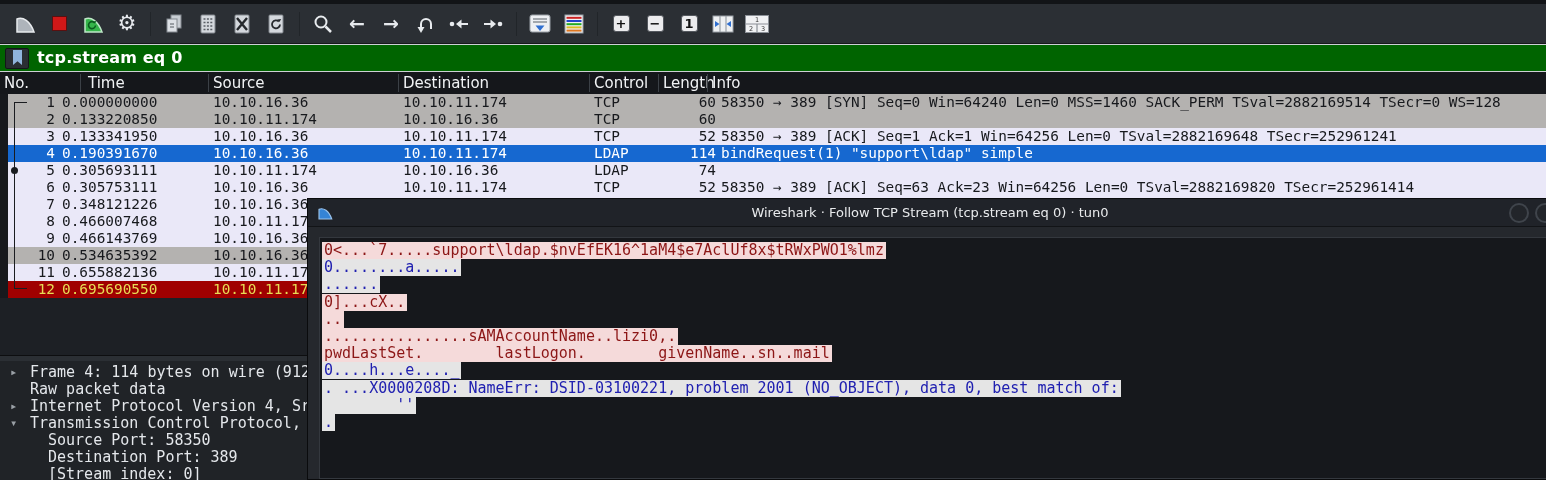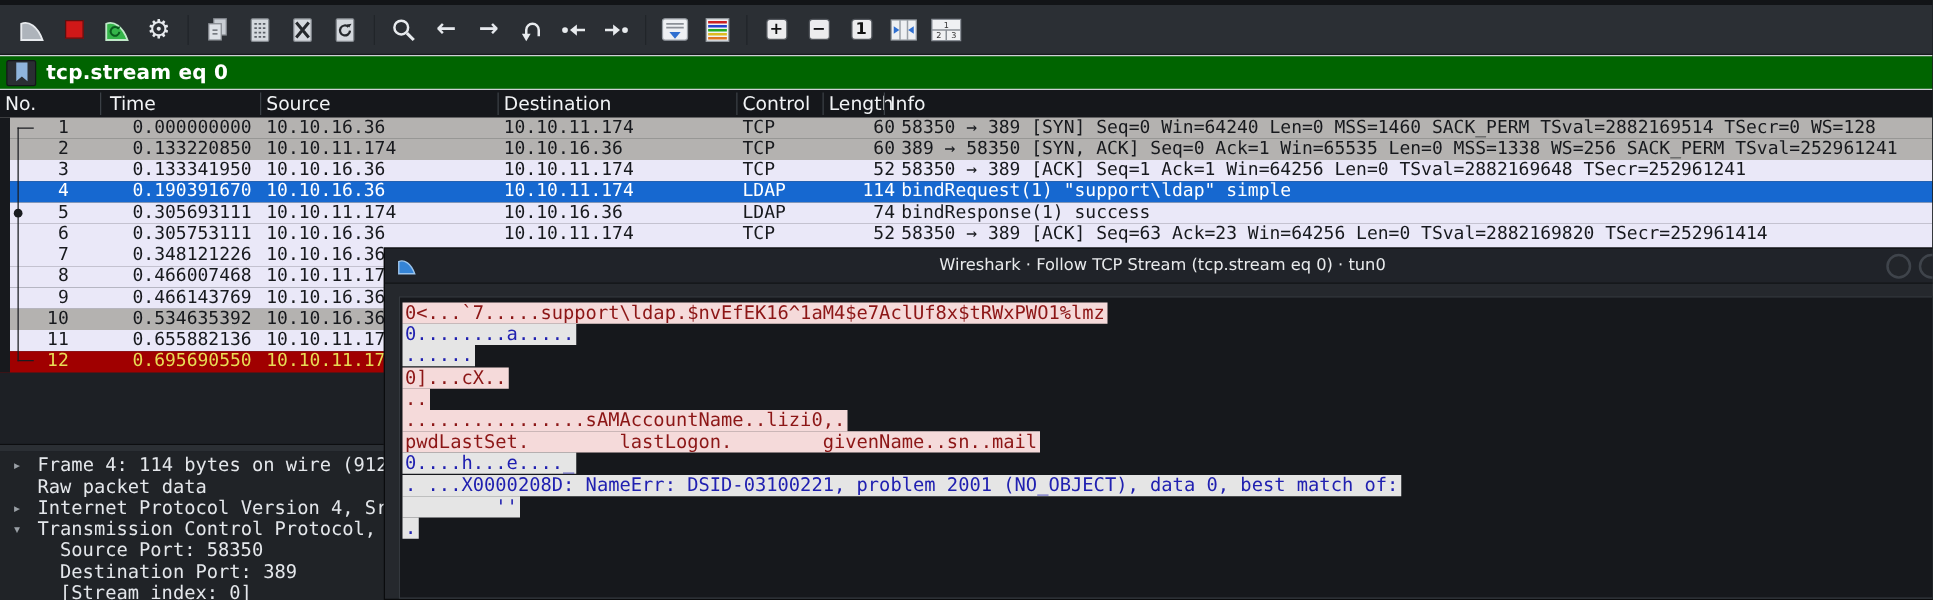--- a/index.html
+++ b/index.html
@@ -35,21 +35,21 @@
   #plist { position:absolute; left:0; top:72px; width:100%; height:283px; background:#1d2025; overflow:hidden; }
   #phead { position:absolute; left:0; top:0; width:100%; height:32px; background:#15171b; color:#f1f3f5;
            font-size:15px; font-weight:500; }
   #phead span { position:absolute; top:0; line-height:22px; white-space:nowrap; }
   .hsep { position:absolute; top:2px; width:1px; height:18px; background:#3b4046; }
   #rows { position:absolute; left:0; top:22px; width:100%; }
   .prow { position:relative; width:100%; height:17px; overflow:hidden;
           font-family:"DejaVu Sans Mono","Liberation Mono",monospace; font-size:14.4px; color:#17191d; }
   .prow .c { position:absolute; top:0; line-height:17px; white-space:pre; }
   .c.no    { left:0;   width:55px; text-align:right; }
-  .c.time  { left:62px;margin-left:44px; }
+  .c.time  { left:62px; }
   .c.src   { left:213px; }
   .c.dst   { left:403px; }
   .c.proto { left:594px; }
   .c.len   { left:642px; width:74px; text-align:right; }
   .c.info  { left:721px; }
   .prow.gray { background:#b4b2b0; }
   .prow.lav  { background:#eae8f8; }
   .prow.sel  { background:#1668d0; color:#ffffff; }
   .prow.err  { background:#a00000; color:#e8dc55; }
   #gutter-strip { position:absolute; left:0; top:22px; width:8px; height:204px; background:#17191d; z-index:5; }
@@ -286,21 +286,20 @@
           <span class="c len">60</span>
           <span class="c info">58350 → 389 [SYN] Seq=0 Win=64240 Len=0 MSS=1460 SACK_PERM TSval=2882169514 TSecr=0 WS=128</span>
         </div>
         <div class="prow gray">
           <span class="c no">2</span>
           <span class="c time">0.133220850</span>
           <span class="c src">10.10.11.174</span>
           <span class="c dst">10.10.16.36</span>
           <span class="c proto">TCP</span>
           <span class="c len">60</span>
-          <span class="c info">389 → 58350 [SYN, ACK] Seq=0 Ack=1 Win=65535 Len=0 MSS=1338 WS=256 SACK_PERM TSval=252961241</span>
         </div>
         <div class="prow lav">
           <span class="c no">3</span>
           <span class="c time">0.133341950</span>
           <span class="c src">10.10.16.36</span>
           <span class="c dst">10.10.11.174</span>
           <span class="c proto">TCP</span>
           <span class="c len">52</span>
           <span class="c info">58350 → 389 [ACK] Seq=1 Ack=1 Win=64256 Len=0 TSval=2882169648 TSecr=252961241</span>
         </div>
@@ -313,21 +312,20 @@
           <span class="c len">114</span>
           <span class="c info">bindRequest(1) "support\ldap" simple</span>
         </div>
         <div class="prow lav">
           <span class="c no">5</span>
           <span class="c time">0.305693111</span>
           <span class="c src">10.10.11.174</span>
           <span class="c dst">10.10.16.36</span>
           <span class="c proto">LDAP</span>
           <span class="c len">74</span>
-          <span class="c info">bindResponse(1) success</span>
         </div>
         <div class="prow lav">
           <span class="c no">6</span>
           <span class="c time">0.305753111</span>
           <span class="c src">10.10.16.36</span>
           <span class="c dst">10.10.11.174</span>
           <span class="c proto">TCP</span>
           <span class="c len">52</span>
           <span class="c info">58350 → 389 [ACK] Seq=63 Ack=23 Win=64256 Len=0 TSval=2882169820 TSecr=252961414</span>
         </div>

